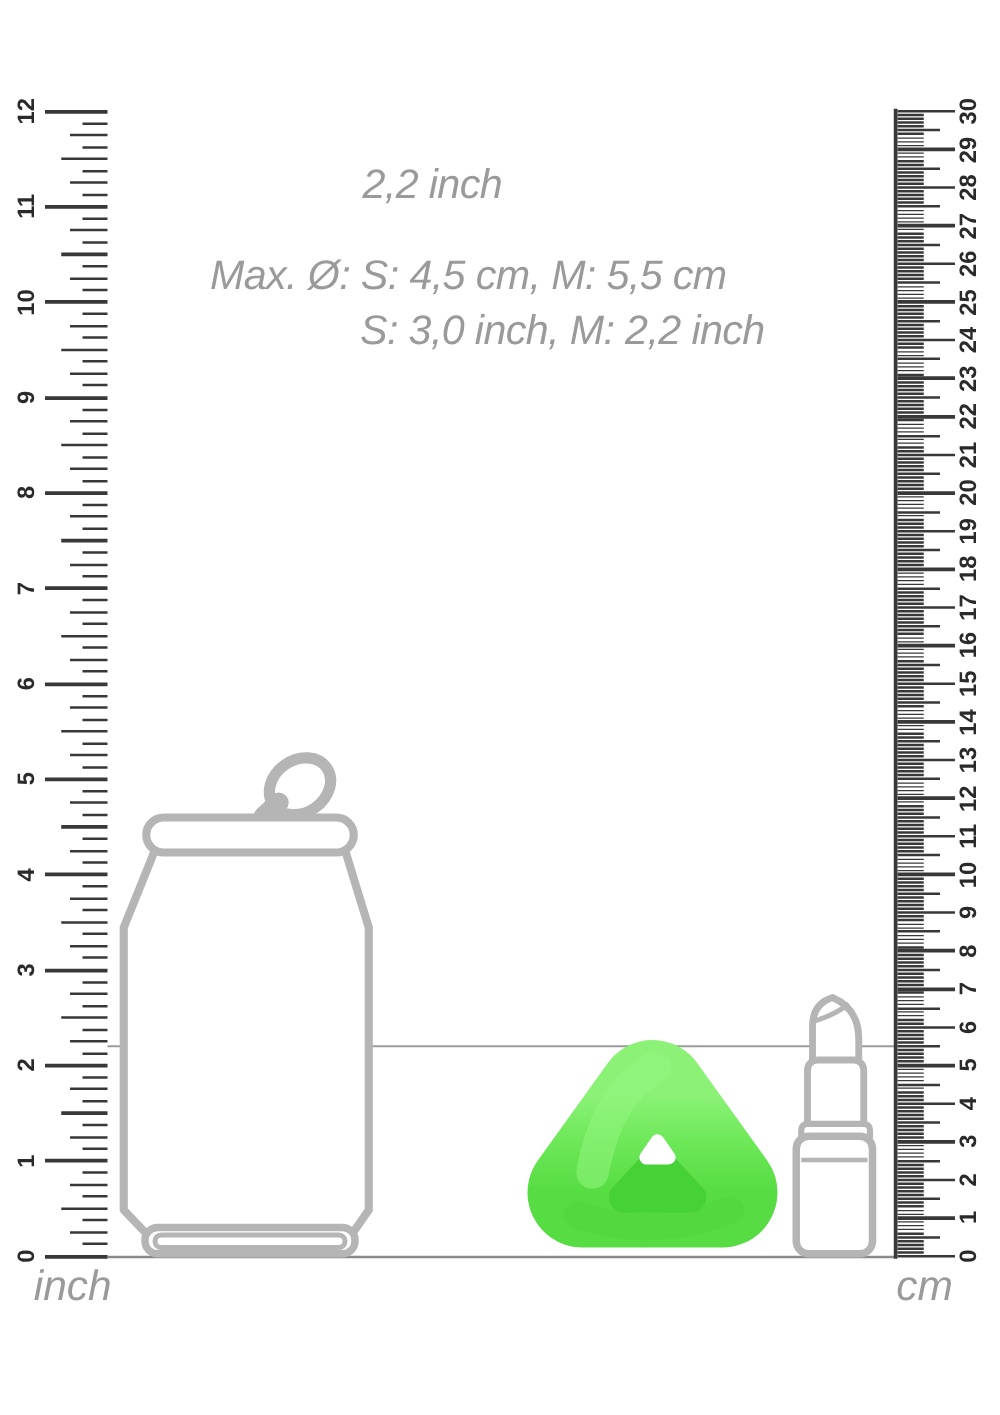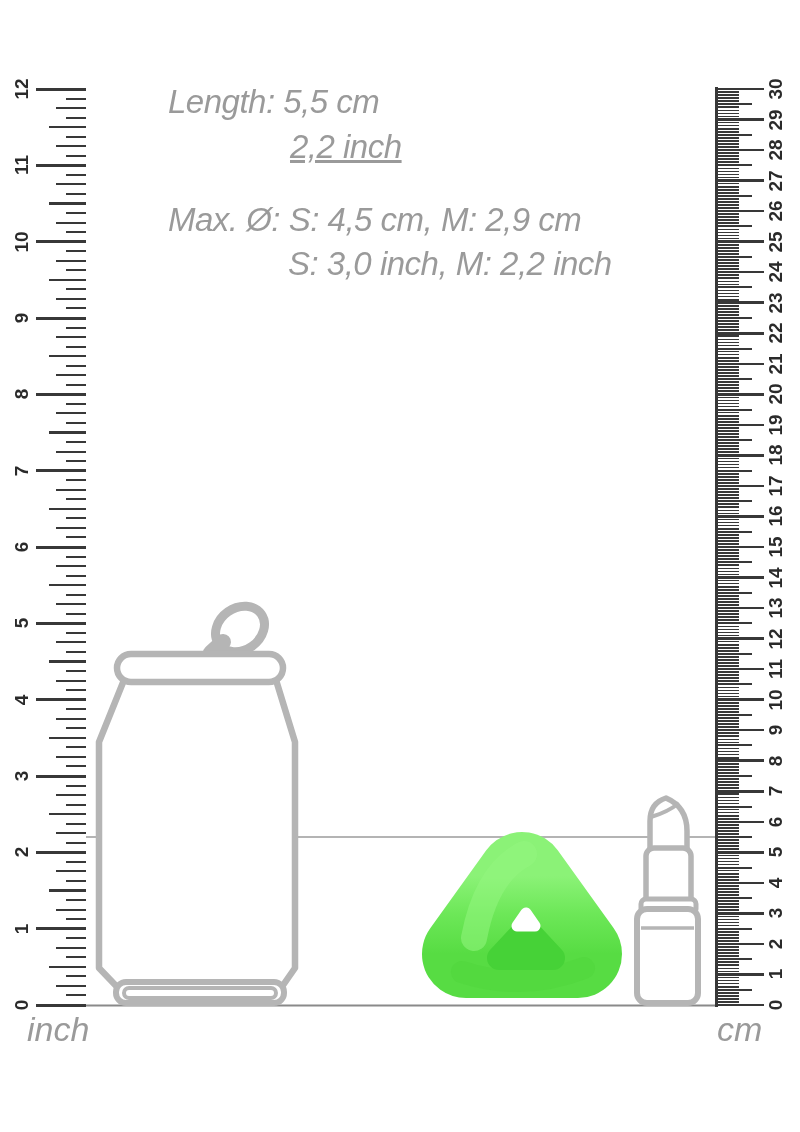--- a/index.html
+++ b/index.html
@@ -37,23 +37,22 @@
   }
   .baseline{position:absolute;background:var(--ruler-tick);}
   svg .outline{fill:#ffffff;stroke:var(--outline-gray);}
   svg .outline-open{fill:none;stroke:var(--outline-gray);}
 </style>
 </head>
 <body>
 
 <div id="page">
 
-  <div class="ann" style="left:168px;top:83px;">Length: 5,5 cm</div>
-  <div class="ann" style="left:290px;top:128px;text-decoration:underline;">2,2 inch</div>
-  <div class="ann" style="left:168px;top:201px;">Max. Ø: S: 4,5 cm, M: 2,9 cm</div>
+  <div class="ann" style="left:290px;top:128px;">2,2 inch</div>
+  <div class="ann" style="left:168px;top:201px;">Max. Ø: S: 4,5 cm, M: 5,5 cm</div>
   <div class="ann" style="left:288px;top:245px;">S: 3,0 inch, M: 2,2 inch</div>
 
   <svg width="800" height="1132" viewBox="0 0 800 1132" style="position:absolute;left:0;top:0;">
     <defs>
       <linearGradient id="greenGrad" x1="0" y1="0" x2="0" y2="1">
         <stop offset="0" stop-color="#8bf277"></stop>
         <stop offset="0.5" stop-color="#6ce757"></stop>
         <stop offset="1" stop-color="#57dc43"></stop>
       </linearGradient>
     </defs>

